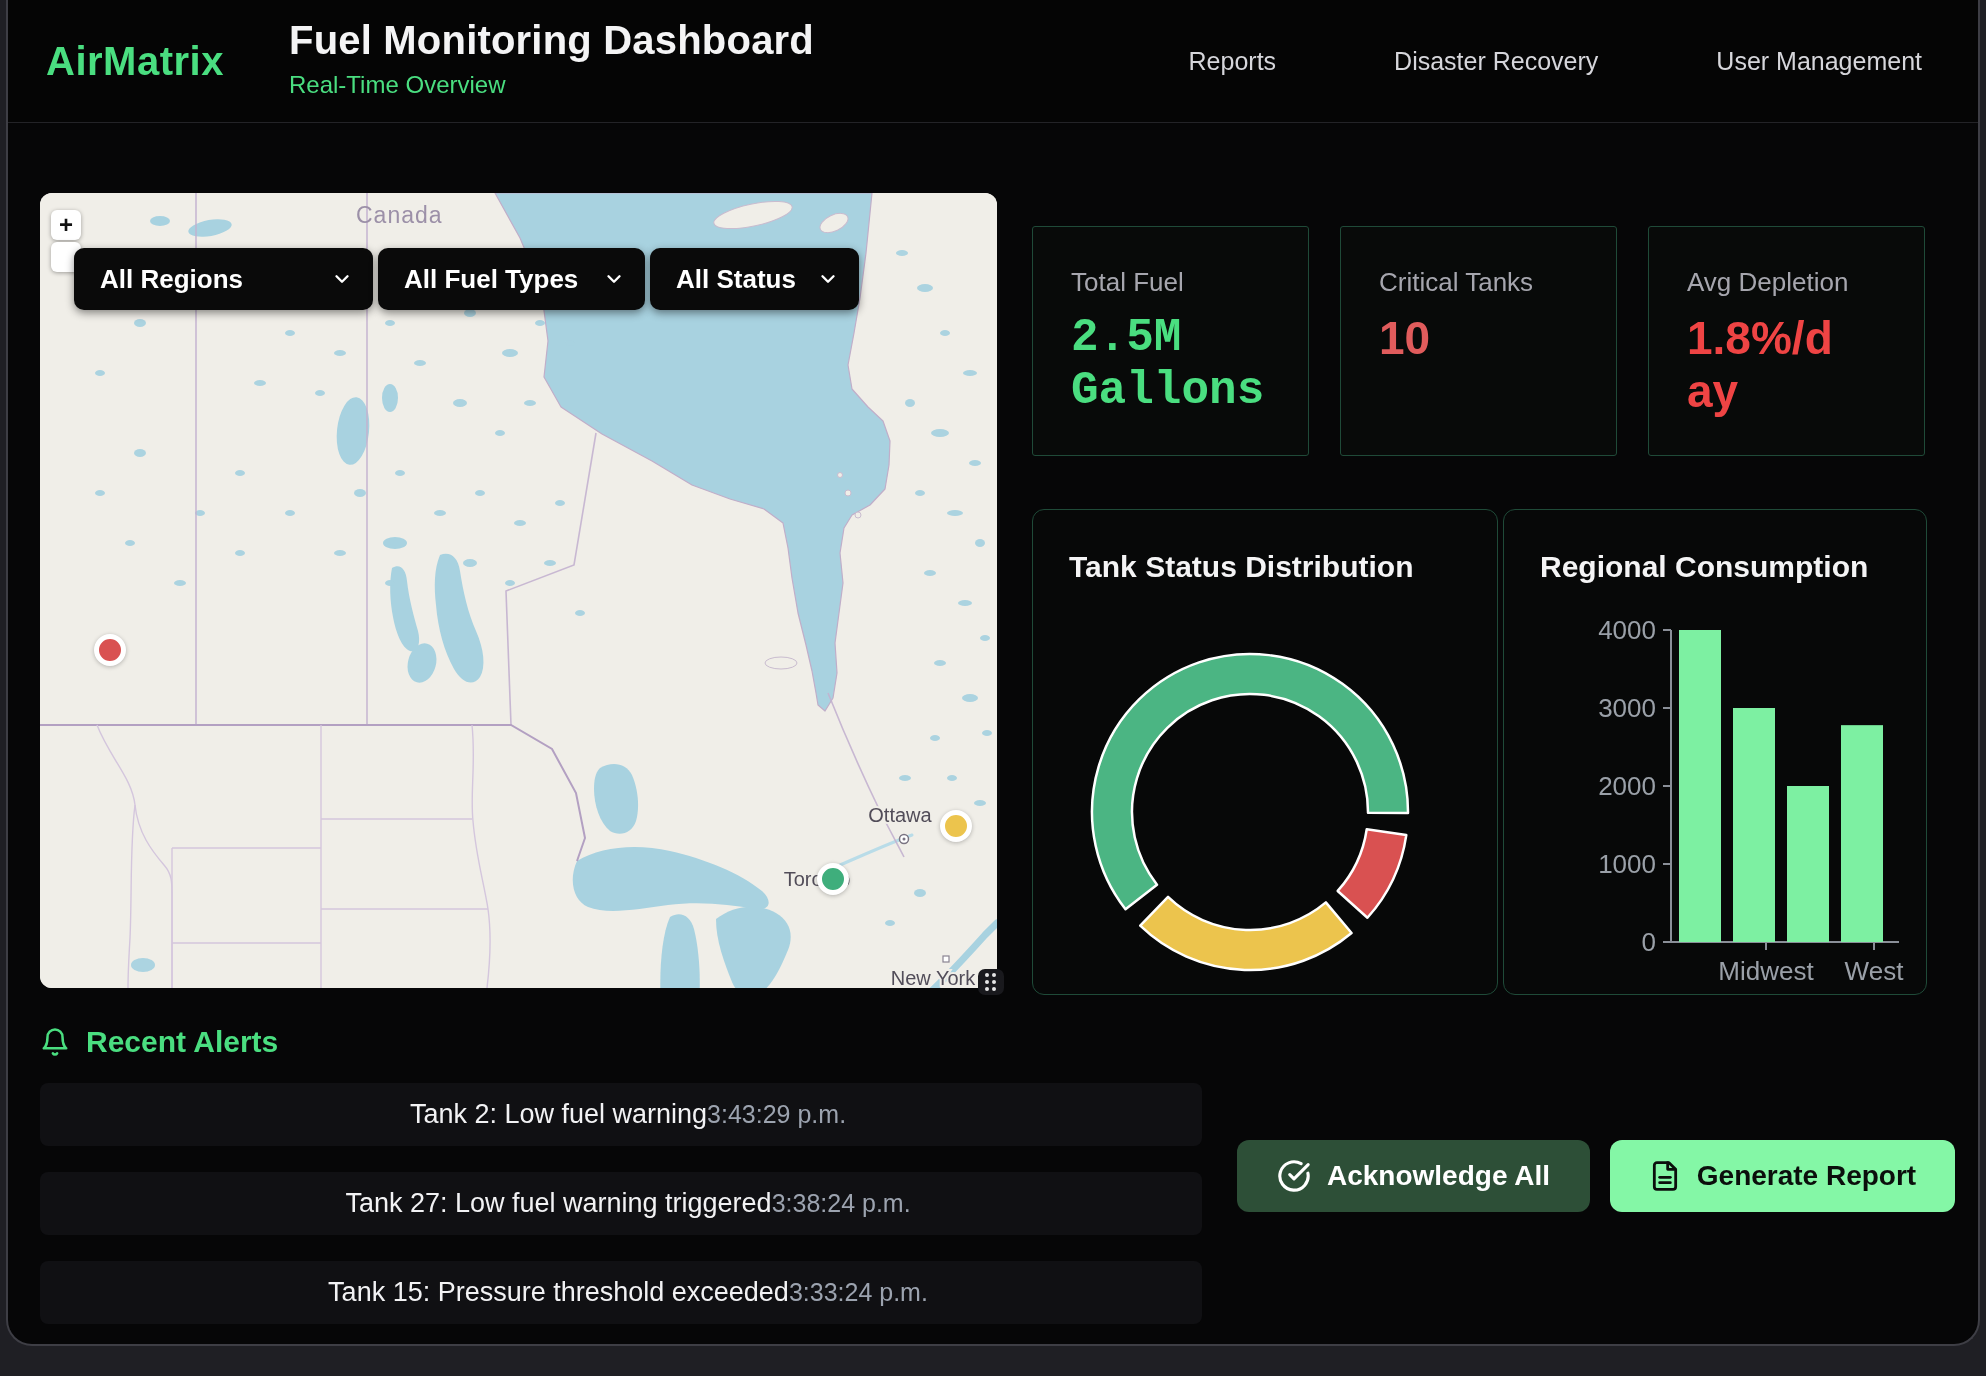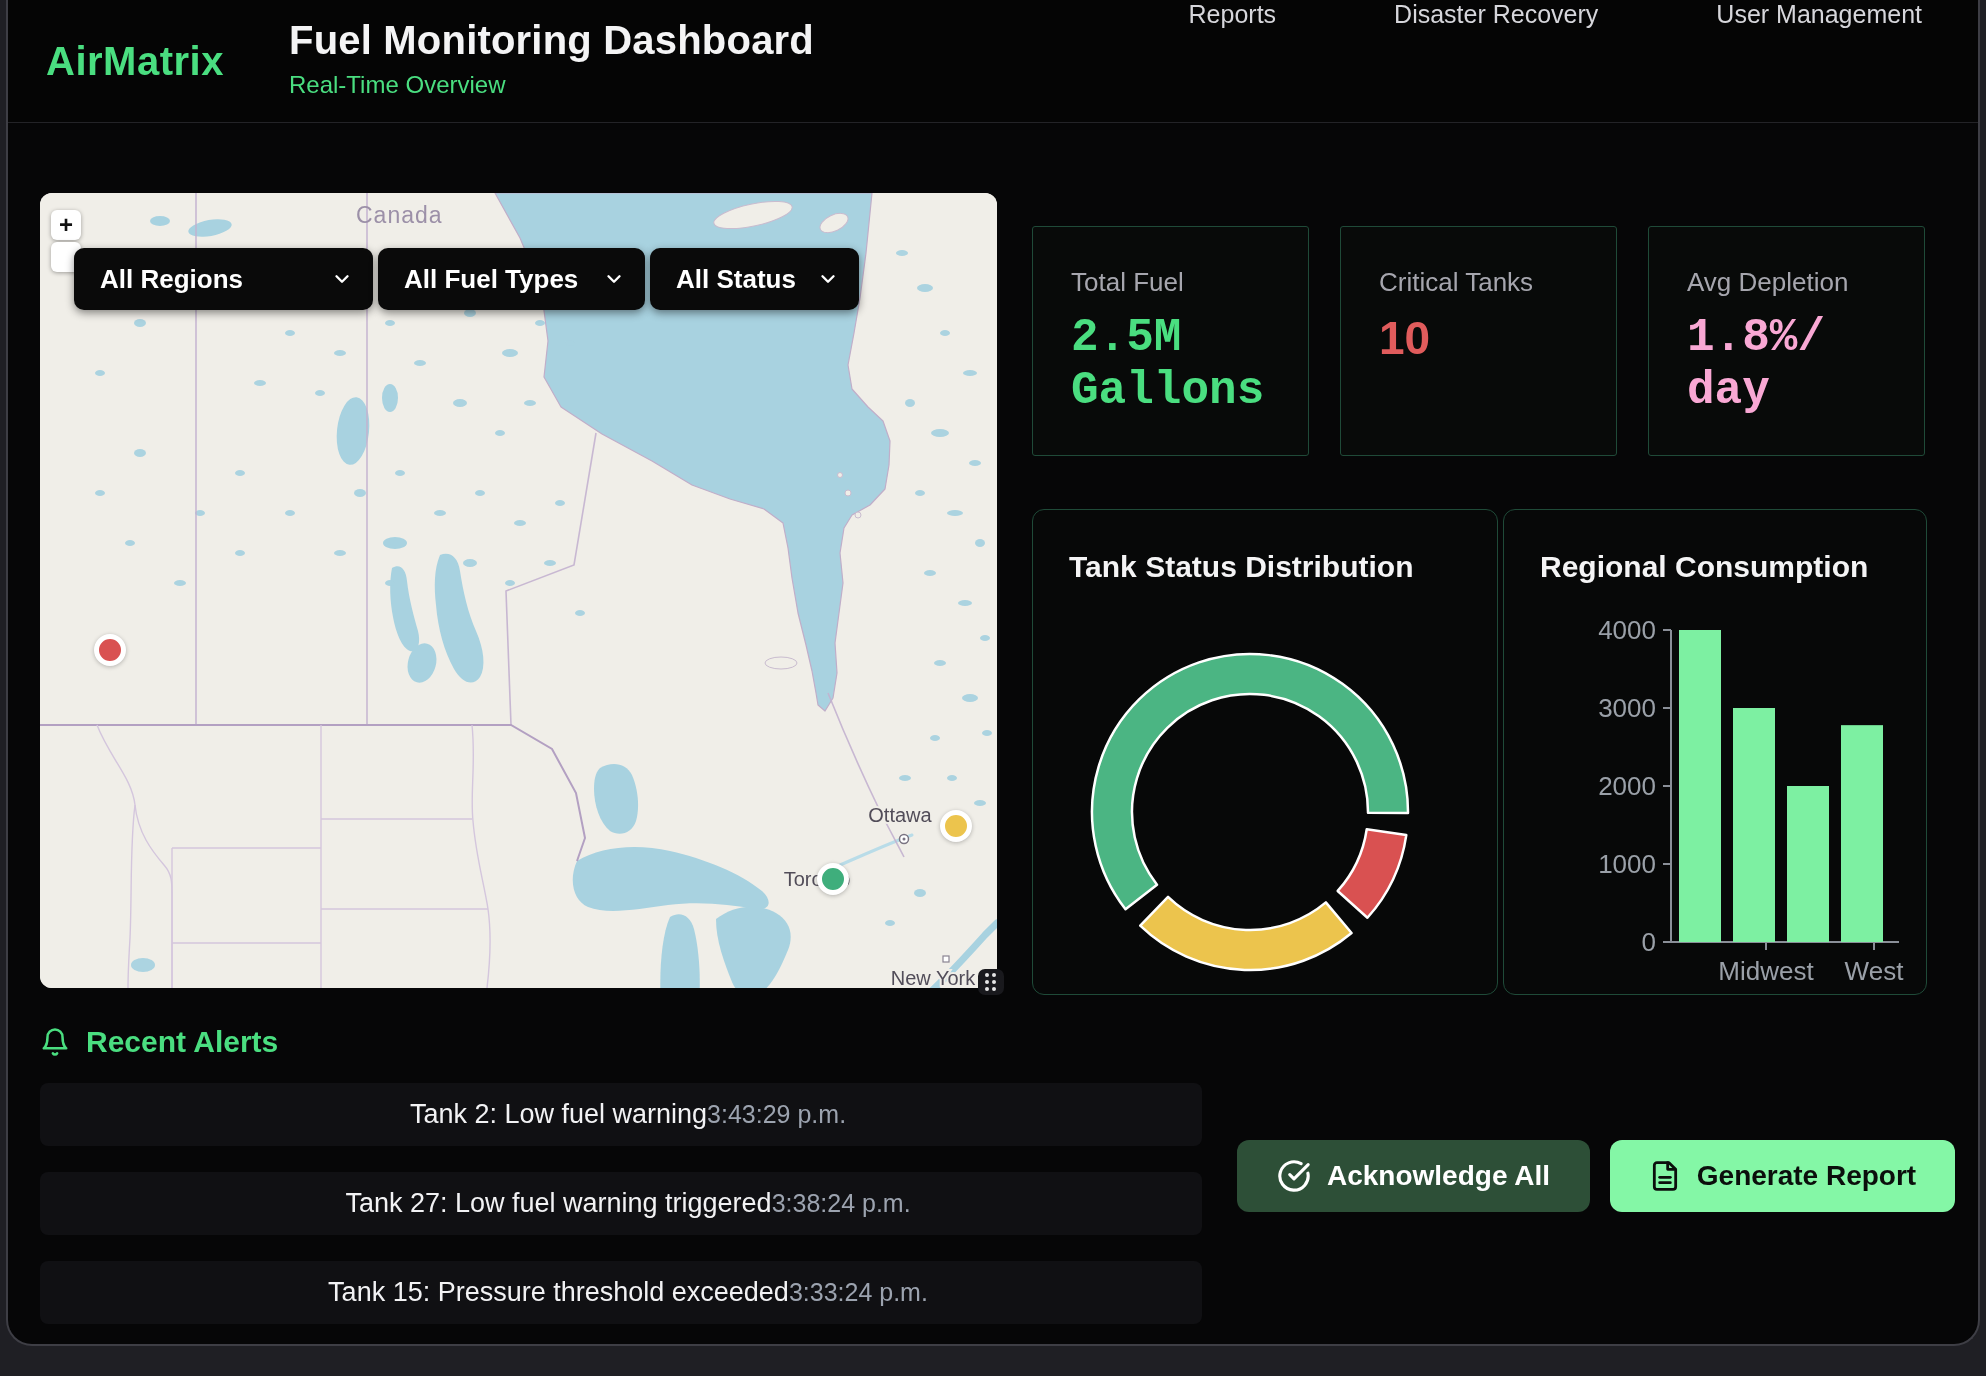--- a/index.html
+++ b/index.html
@@ -11,21 +11,21 @@
          border-radius:0 0 26px 26px; overflow:hidden; }
 
   
   .header { position:absolute; left:0; top:0; width:100%; height:123px; background:#050505;
             border-bottom:1px solid #232327; display:flex; align-items:center; }
   .logo { position:absolute; left:38px; top:0; height:123px; display:flex; align-items:center;
           font-size:40px; font-weight:bold; color:#4ade80; letter-spacing:.5px; }
   .titleblock { position:absolute; left:281px; top:18px; }
   .page-title { font-size:40px; font-weight:bold; color:#f4f4f5; letter-spacing:.2px; }
   .page-subtitle { margin-top:8px; font-size:24px; color:#4ade80; font-weight:500; }
-  .nav { position:absolute; right:56px; top:0; height:123px; display:flex; gap:118px; }
+  .nav { position:absolute; right:56px; top:0; height:123px; display:flex; align-items:center; gap:118px; }
   .nav-item { font-size:25px; color:#d6d6db; cursor:pointer; white-space:nowrap; }
 
   
   .map-card { position:absolute; left:32px; top:193px; width:957px; height:795px;
               border-radius:12px; overflow:hidden; background:#f0eee8; }
   .map-svg { position:absolute; left:0; top:0; }
   .map-zoom { position:absolute; left:11px; width:30px; height:30px; background:#fff; border-radius:6px;
               box-shadow:0 1px 4px rgba(0,0,0,.35); display:flex; align-items:center; justify-content:center;
               font-size:24px; font-weight:bold; color:#111; z-index:2; cursor:pointer; }
   .zoom-in { top:17px; } .zoom-out { top:49px; }
@@ -42,21 +42,21 @@
                  border-radius:7px; z-index:4; display:grid; grid-template-columns:repeat(2,5px);
                  grid-auto-rows:5px; gap:2px; align-content:center; justify-content:center; cursor:grab; }
   .drag-handle i { width:4px; height:4px; border-radius:50%; background:#e5e5e5; }
 
   
   .stats-row { position:absolute; left:1024px; top:226px; width:893px; height:230px; display:flex; gap:31px; }
   .stat-card { flex:1; background:#080a09; border:1px solid #1f4a38; border-radius:3px; padding:40px 38px; }
   .stat-label { font-size:26px; color:#a6a6ae; margin-bottom:14px; }
   .stat-value { font-size:46px; font-weight:bold; line-height:1.15; }
   .v-green { color:#4ade80; } .v-red { color:#e05c5c; }
-  .v-gold { color:#f9a8d4; max-width:150px; overflow-wrap:anywhere;font-family:Liberation Mono, monospace; }
+  .v-gold { color:#ef4444; max-width:150px; overflow-wrap:anywhere; }
   .stat-card .stat-value.v-green { max-width:170px;font-family:Liberation Mono, monospace; }
 
   
   .chart-card { position:absolute; top:509px; height:486px; background:#070808;
                 border:1px solid #1f4a38; border-radius:12px; overflow:hidden; }
   .donut-card { left:1024px; width:466px; }
   .bar-card { left:1495px; width:424px; }
   .chart-title { position:absolute; left:36px; top:40px; font-size:30px; font-weight:bold; color:#f4f4f5; }
 
   

